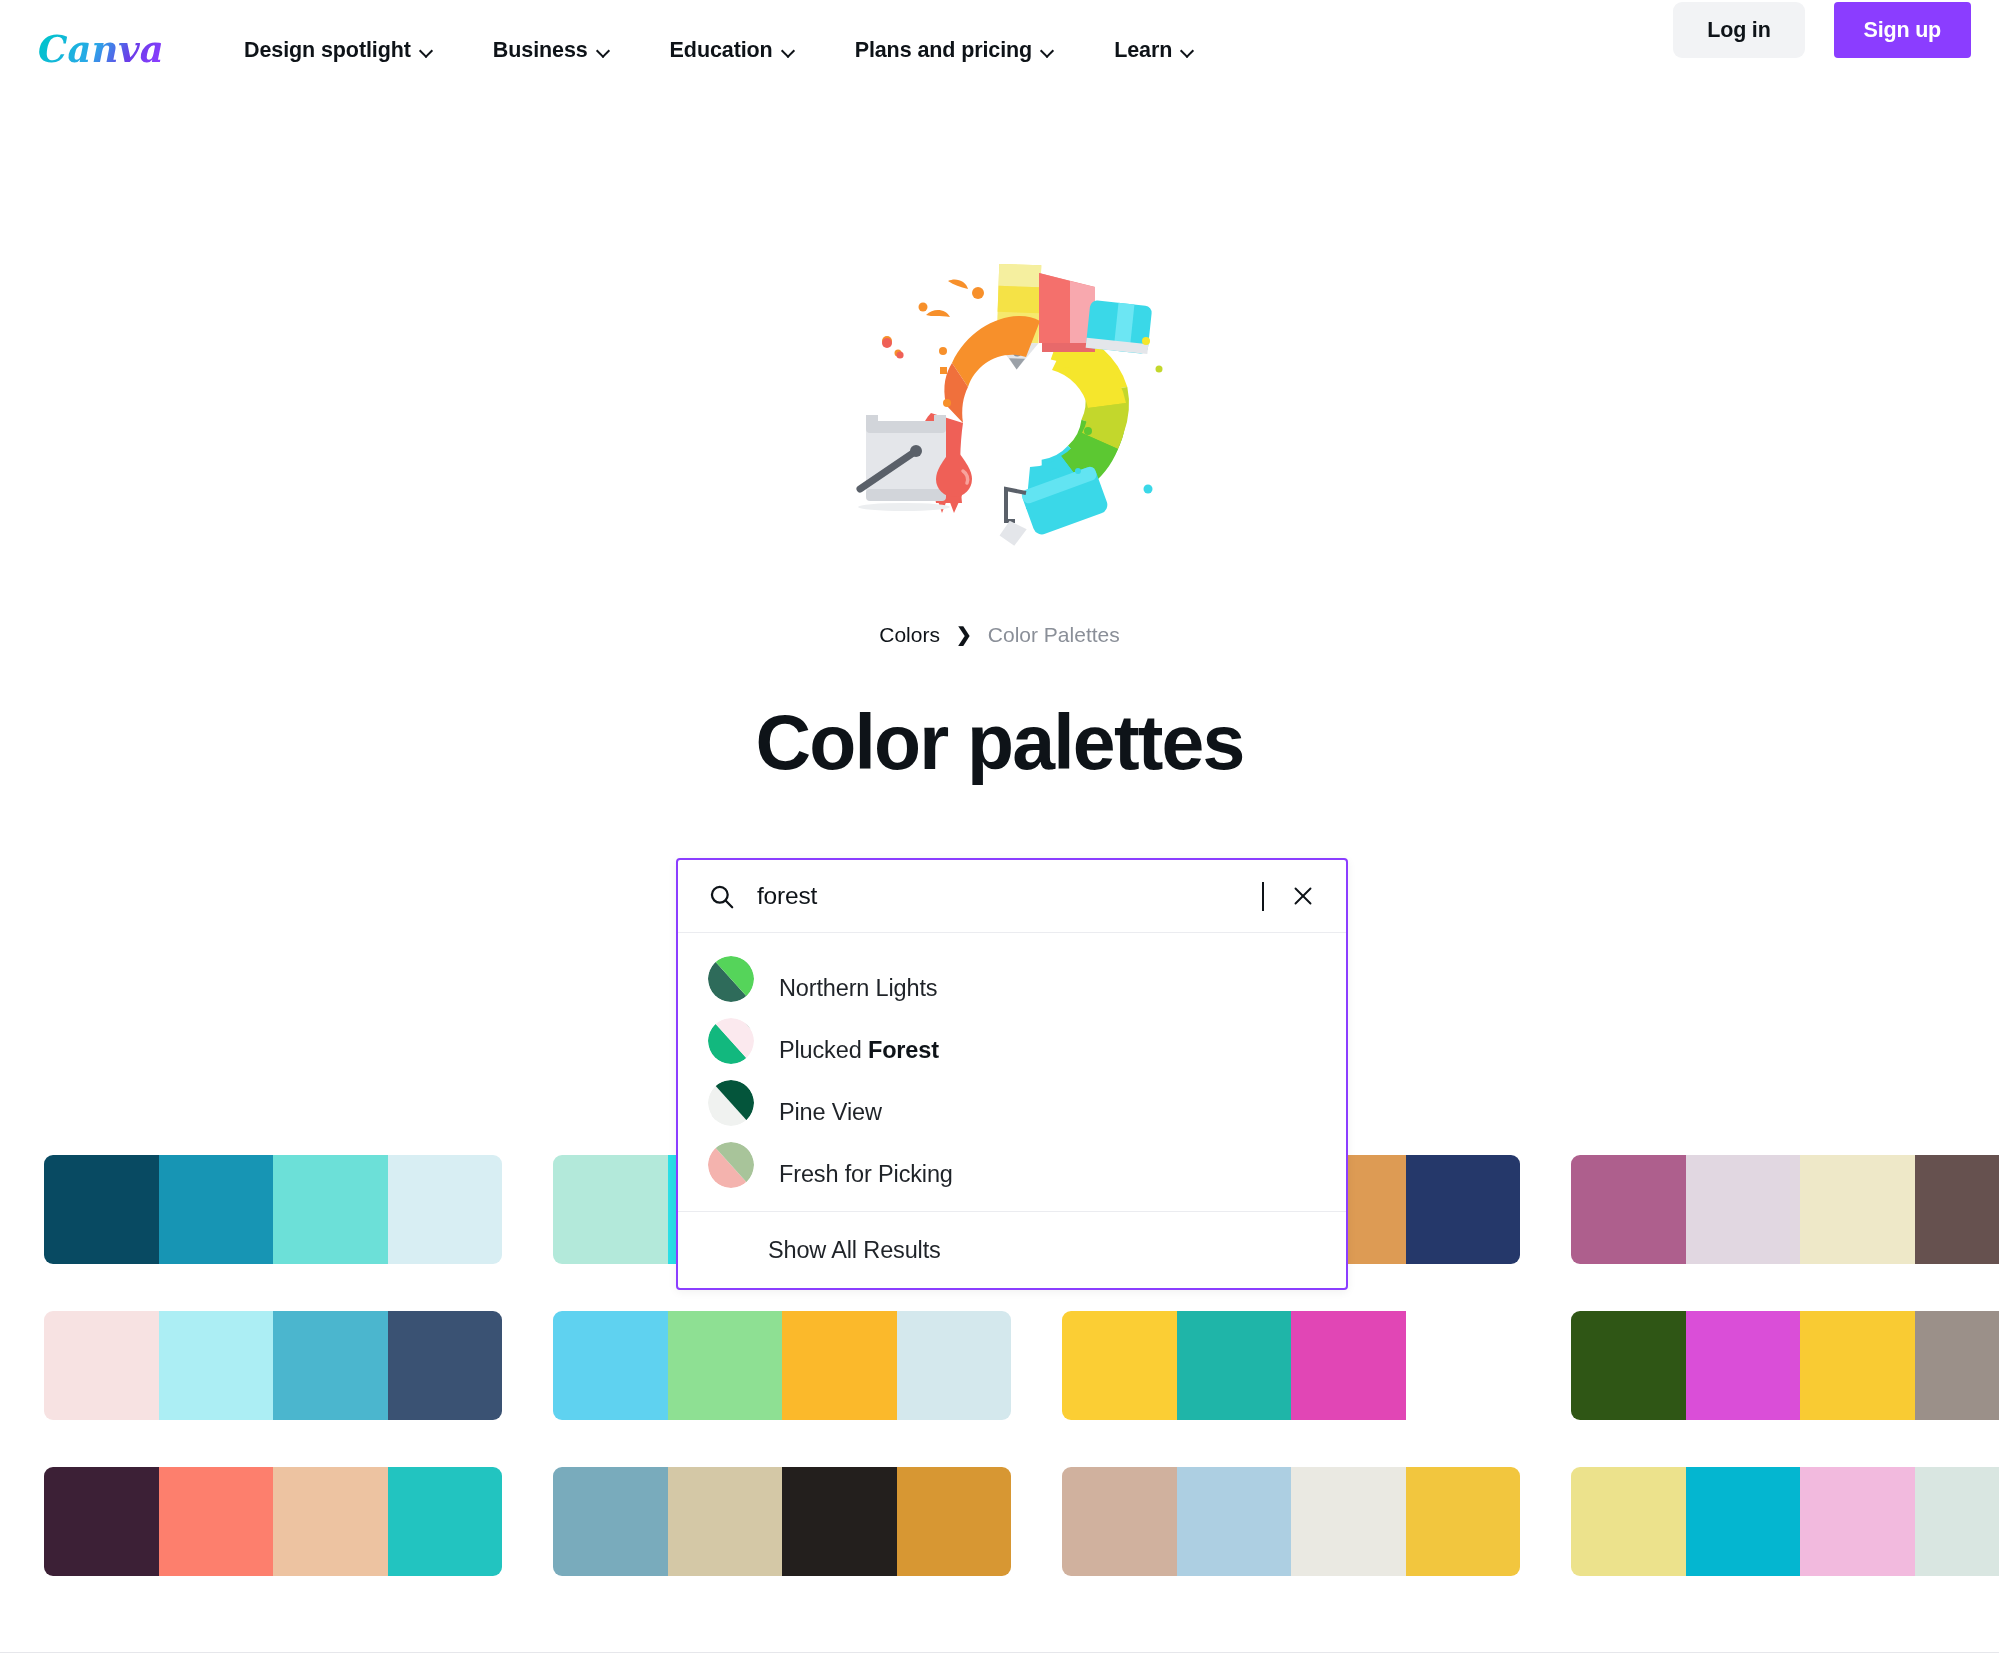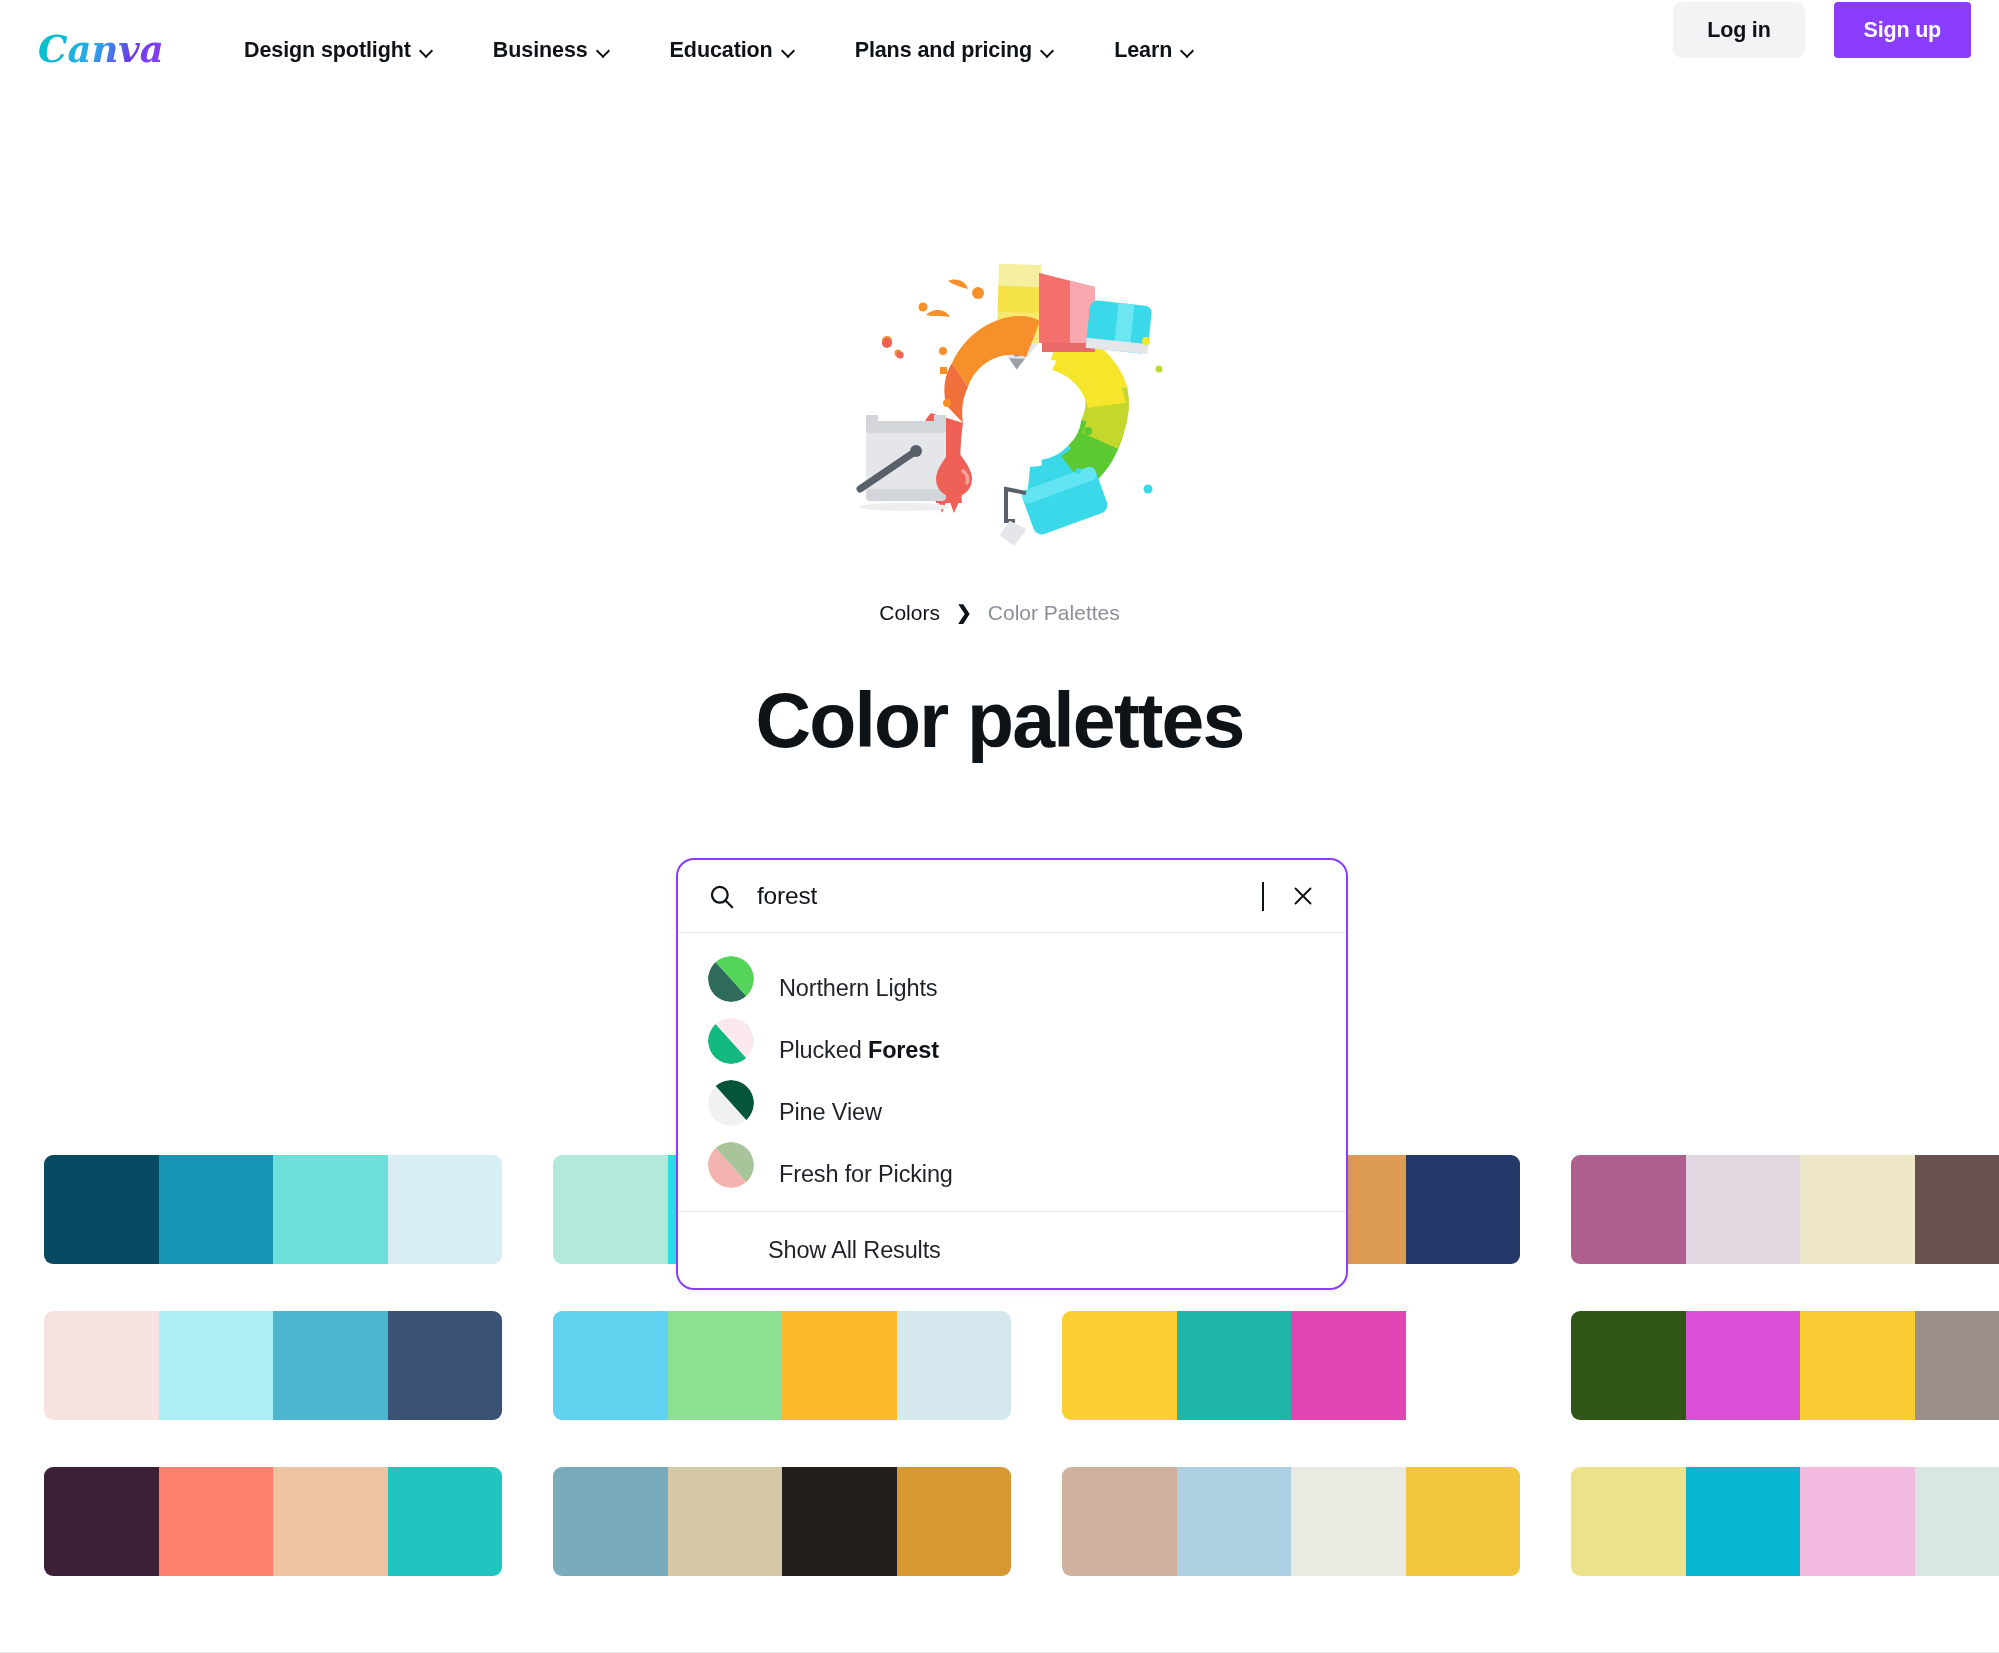--- a/index.html
+++ b/index.html
@@ -113,21 +113,21 @@
   }
 
   .hero-illustration {
     margin: 145px auto 0;
     width: 340px;
     height: 340px;
     display: block;
   }
 
   .breadcrumb {
-    margin: 16px auto 0;
+    margin: 38px auto 0;
     display: flex;
     align-items: center;
     justify-content: center;
     gap: 16px;
     font-size: 21px;
   }
   .bc-link { color: #0e1318; cursor: pointer; }
   .bc-sep {
     color: #0e1318;
     font-weight: 700;
@@ -169,21 +169,21 @@
   .palette-card .sw { flex: 1 1 0; height: 100%; }
 
   
   .search-panel {
     position: absolute;
     top: 858px;
     left: 676px;
     width: 672px;
     background: #ffffff;
     border: 2px solid #8b3dff;
-    border-radius: 18px;
+    border-radius: 4px;
     z-index: 40;
     box-shadow: 0 2px 10px rgba(14,19,24,0.06);
     overflow: hidden;
   }
 
   .search-row {
     display: flex;
     align-items: center;
     height: 72px;
     padding: 0 26px 0 30px;

